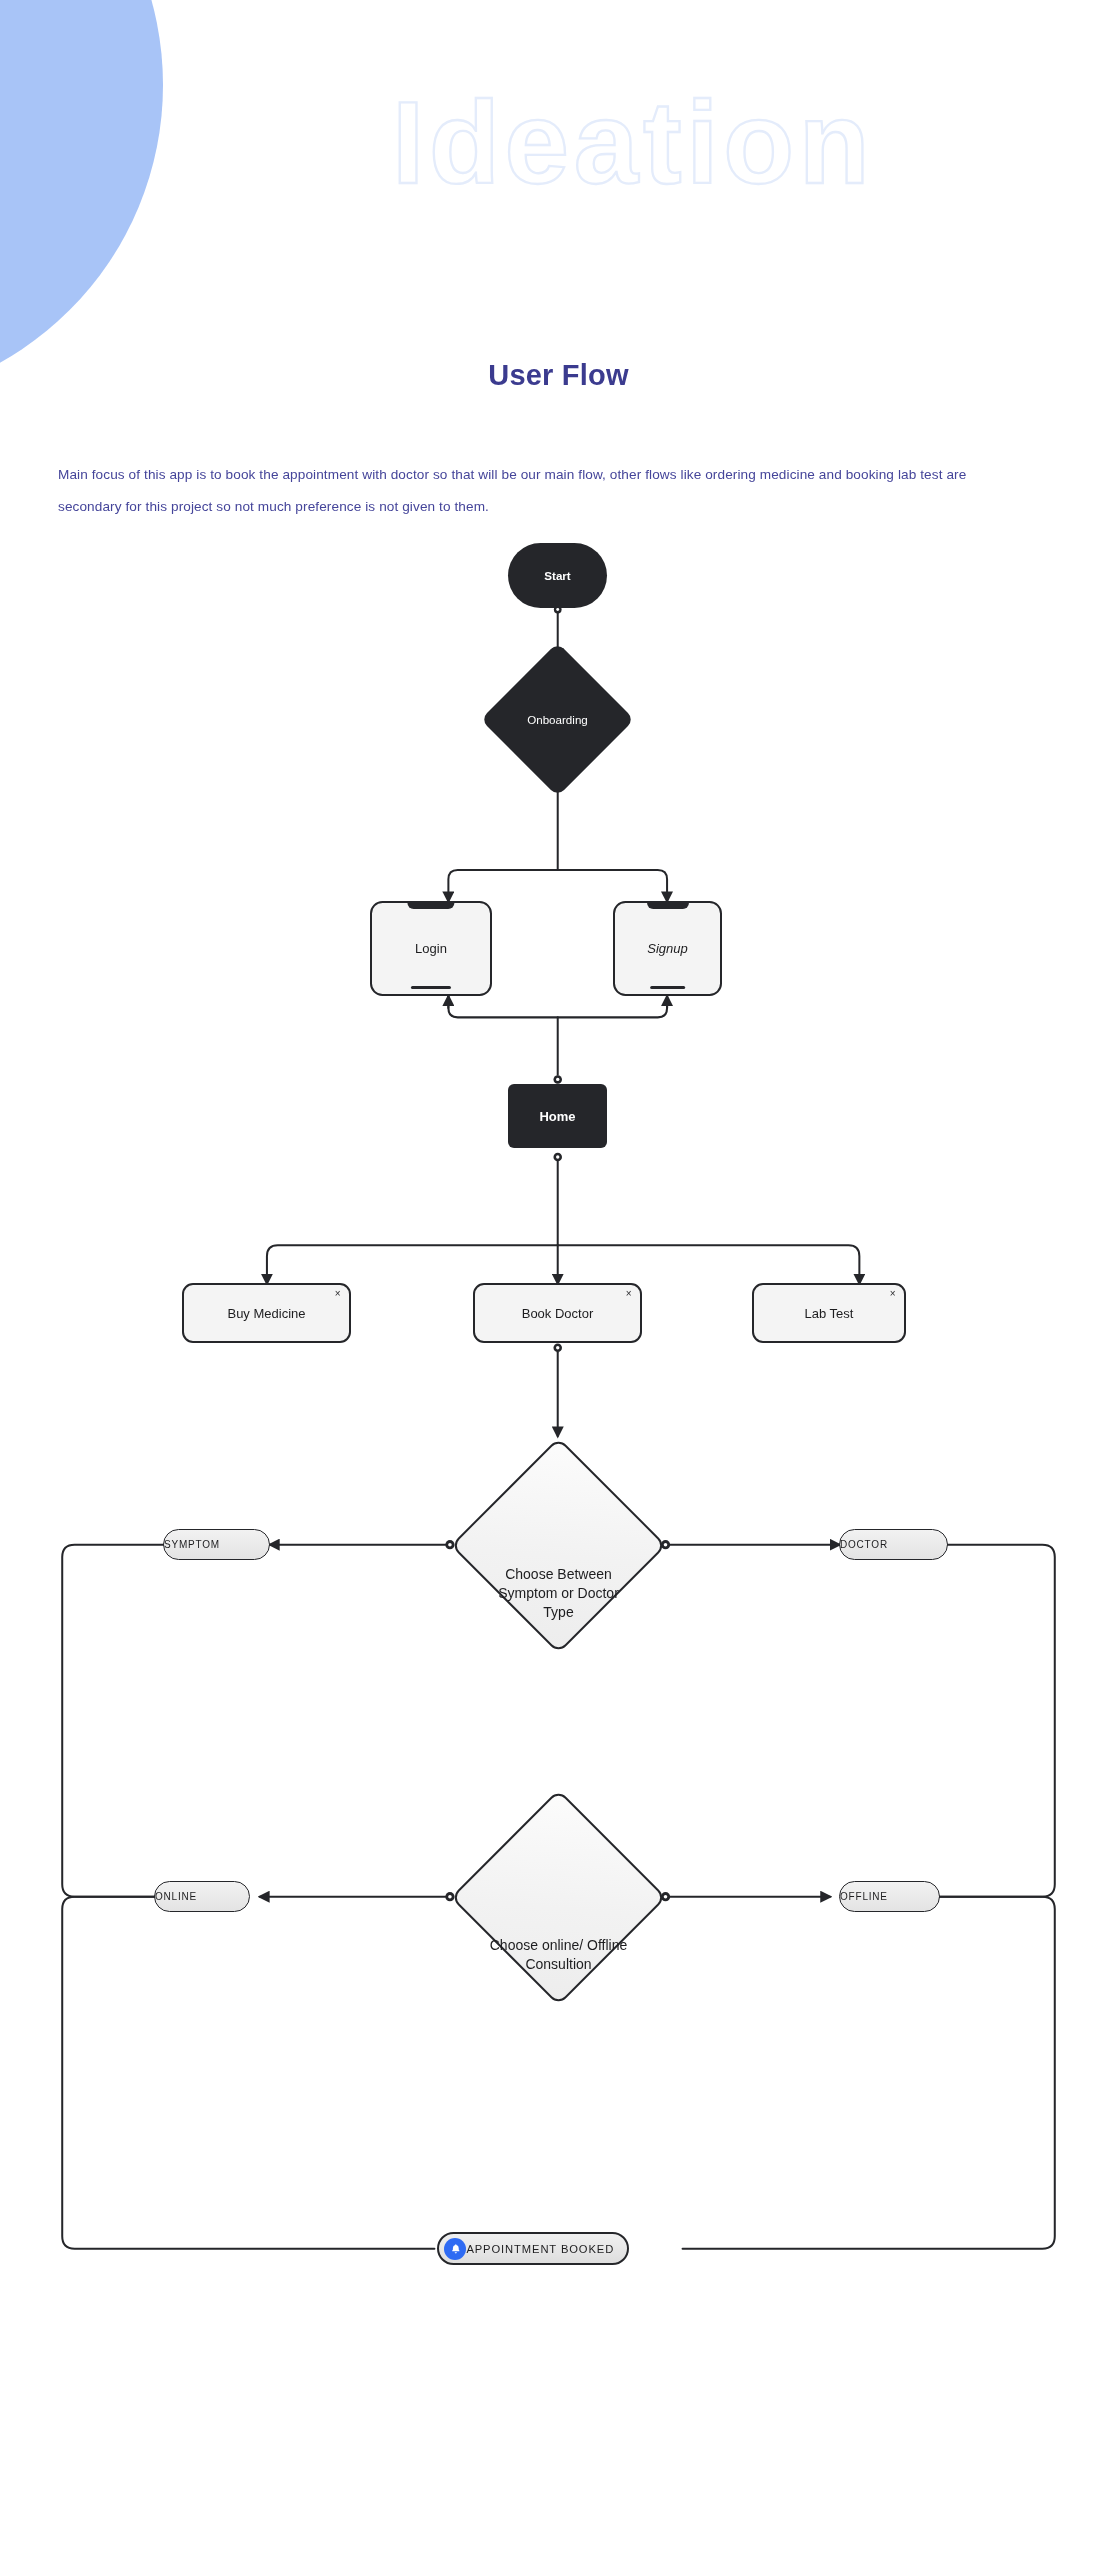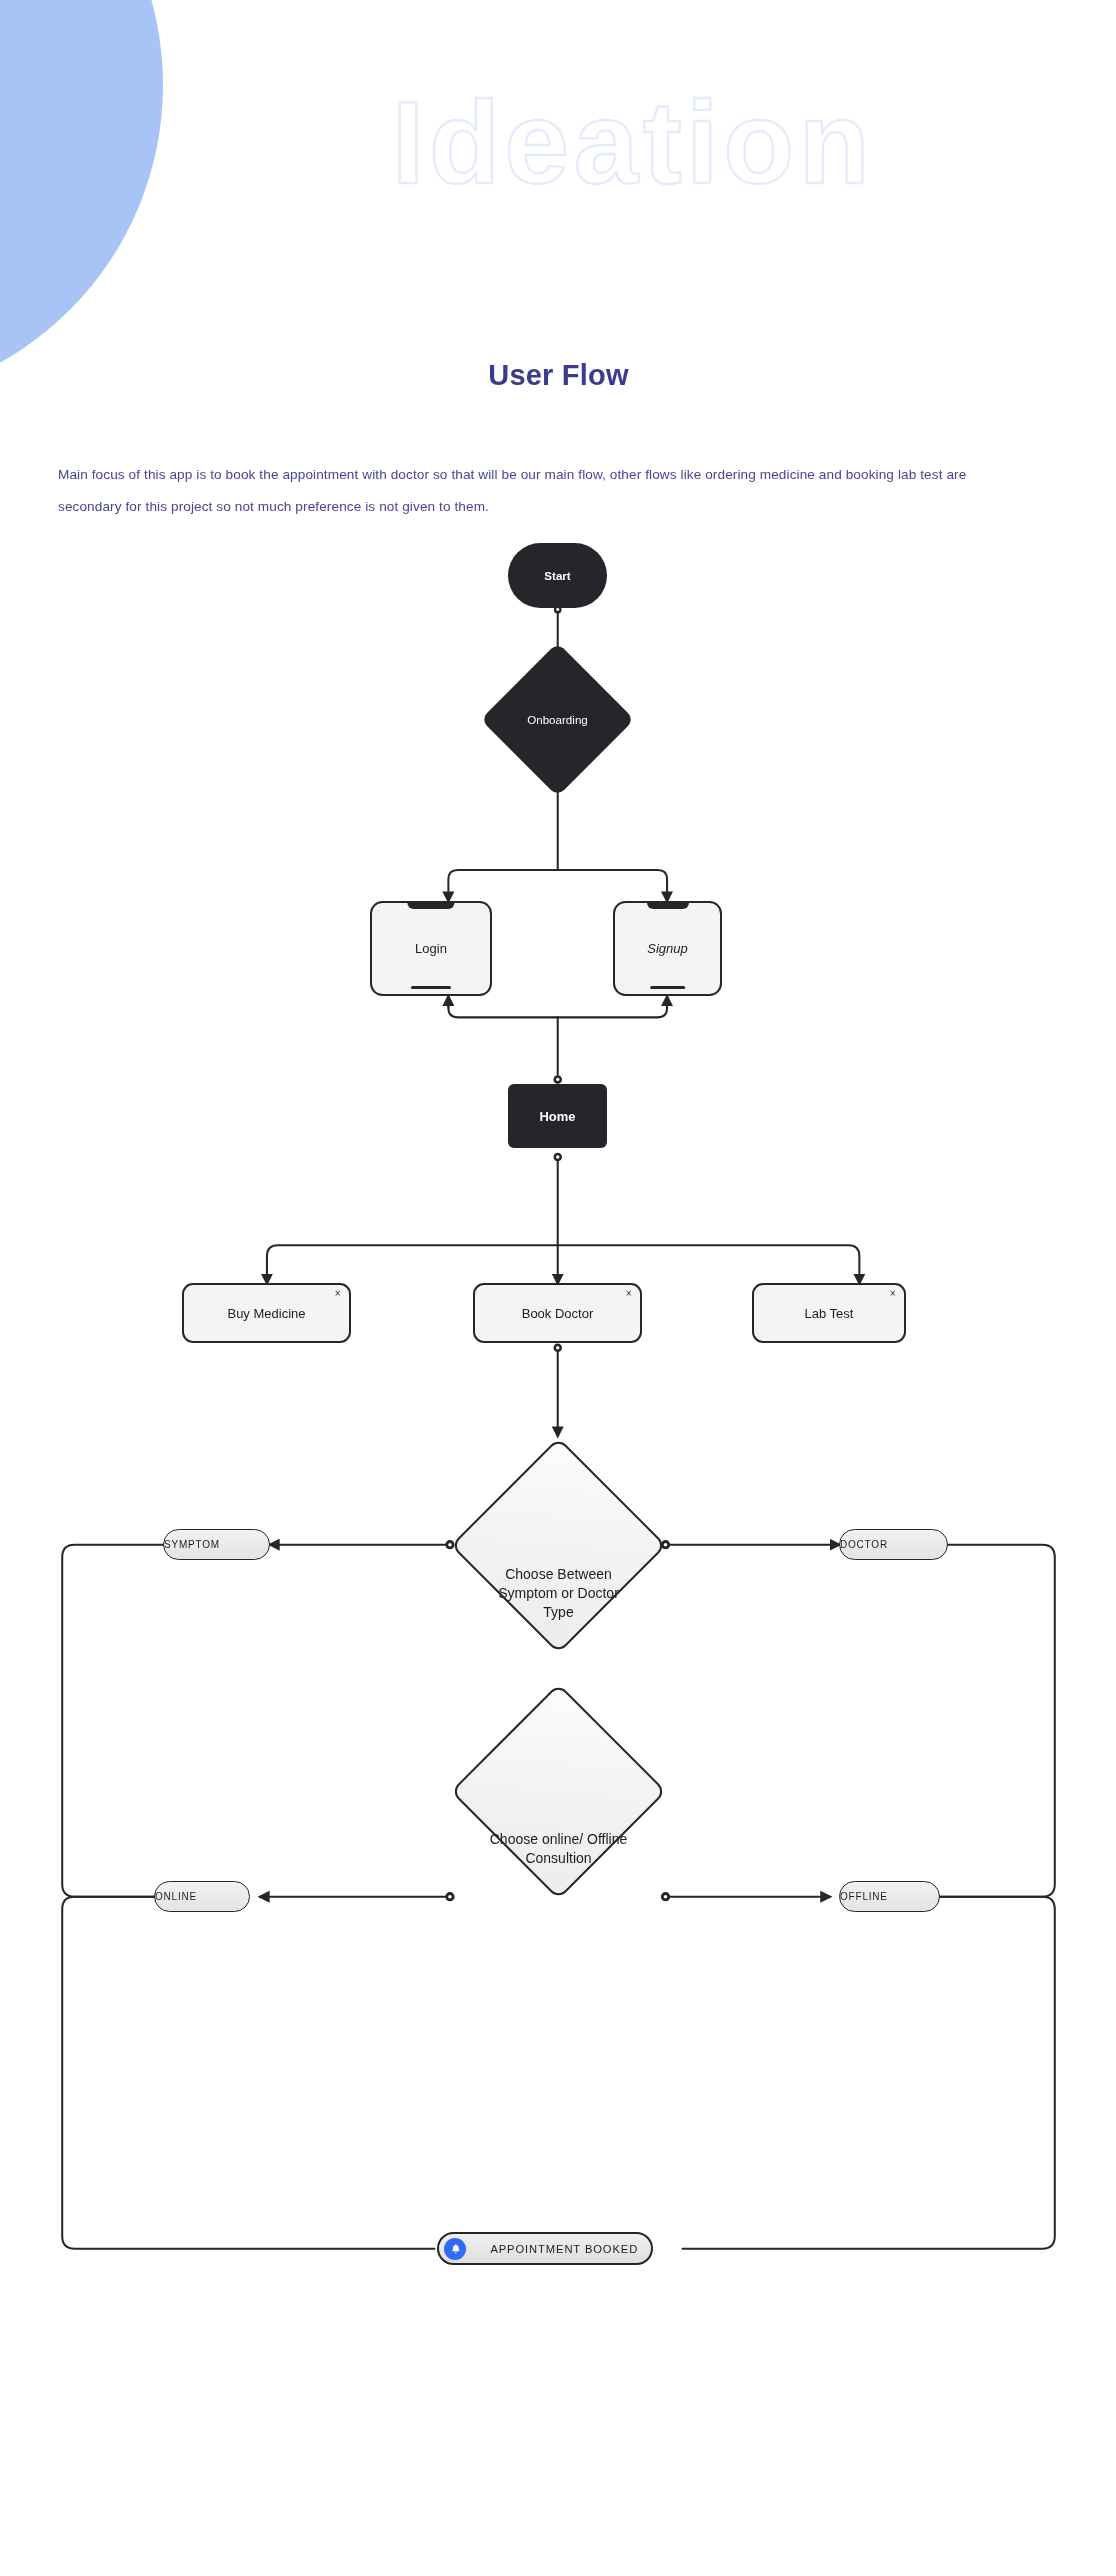--- a/index.html
+++ b/index.html
@@ -174,21 +174,21 @@
     white-space: nowrap;
   }
 
   
   .status-badge {
     position: absolute;
     background: linear-gradient(180deg,#f0f0f0,#dedede);
     border: 2.3px solid #25262a;
     border-radius: 775px;
     display: flex; align-items: center;
-    gap: 24px;
+    gap: 0;
     padding: 0 12.4px 0 5.4px;
     font-size: 11.2px;
     letter-spacing: 0.9px;
     color: #1d1d1f;
     white-space: nowrap;
   }
   .badge-bell {
     width: 22px; height: 22px;
     border-radius: 50%;
     background: #2f6bf3;
@@ -328,21 +328,21 @@
   </div>
 
   <div class="tag-pill" style="left:163px; top:1529px; width:107px; height:31px;">
     <span>SYMPTOM</span>
   </div>
 
   <div class="tag-pill" style="left:839px; top:1529px; width:109px; height:31px;">
     <span>DOCTOR</span>
   </div>
 
-  <div class="diamond-wrap" style="left:482px; top:1715px; width:153px; height:153px;text-decoration:underline;">
+  <div class="diamond-wrap" style="left:482px; top:1821px; width:153px; height:153px;text-decoration:underline;">
     <div class="diamond-shape"></div>
     <div class="diamond-label">
       <span>
         <span>Choose online/ Offline</span><br>
         <span>Consultion</span>
       </span>
     </div>
   </div>
 
   <div class="tag-pill" style="left:154px; top:1881px; width:96px; height:31px;">

